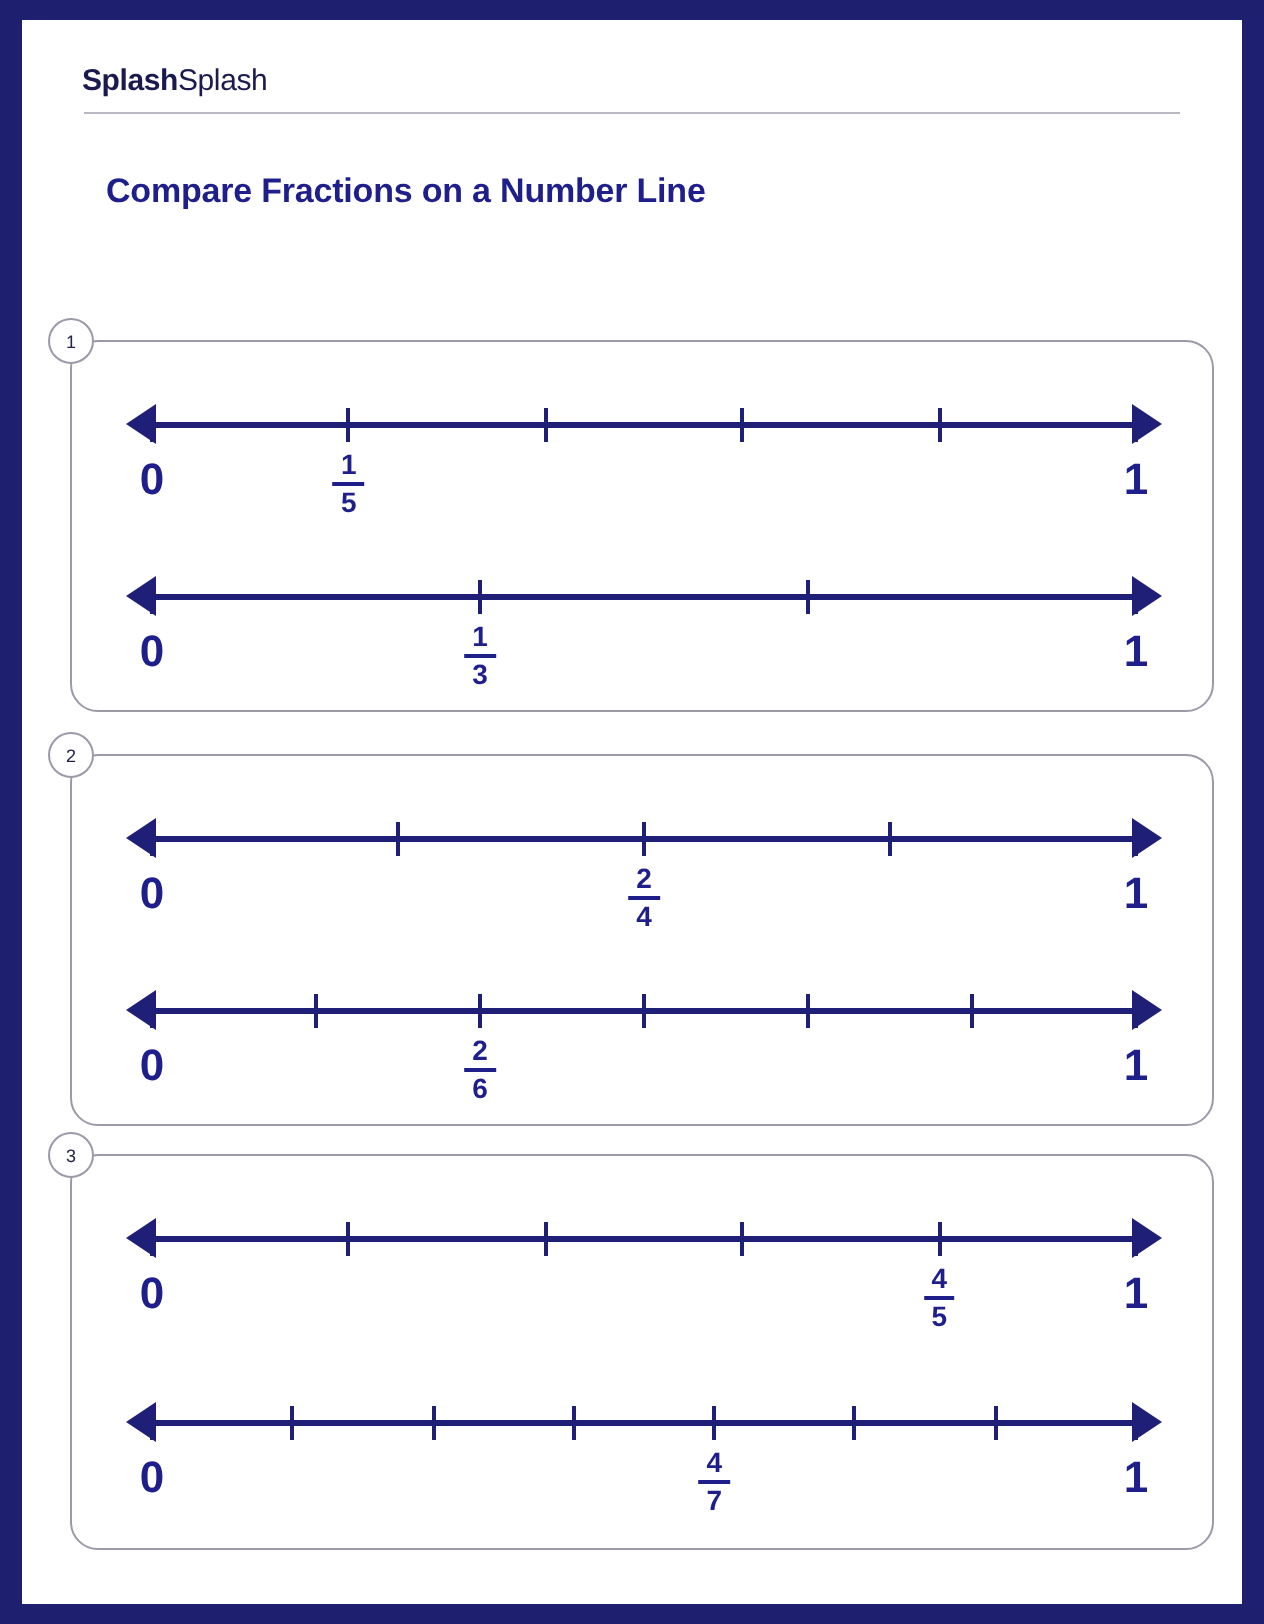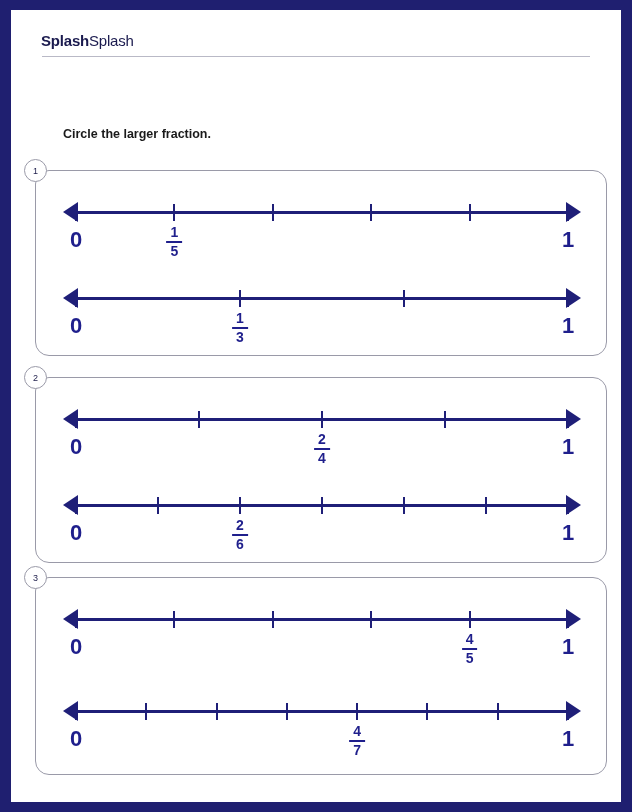--- a/index.html
+++ b/index.html
@@ -165,21 +165,21 @@
 </head>
 <body>
 
 <div class="page">
 
   <div class="brand">
     <span class="splash">Splash</span><span class="learn">Splash</span>
   </div>
   <div class="header-rule"></div>
 
-  <div class="worksheet-instruction">Circle the larger fraction.</div>
+  <div class="worksheet-title">Compare Fractions on a Number Line</div>
 
   <div id="problems-root">
       <div class="problem" style="top: 160px; height: 186px;">
         <div class="badge">1</div>
         <div class="numberline" style="top: 26px;">
           <div class="axis"></div>
           <div class="arrow left"></div>
           <div class="arrow right"></div>
           <div class="tick" style="left: 0px;"></div>
           <div class="tick" style="left: 98.4px;"></div>

